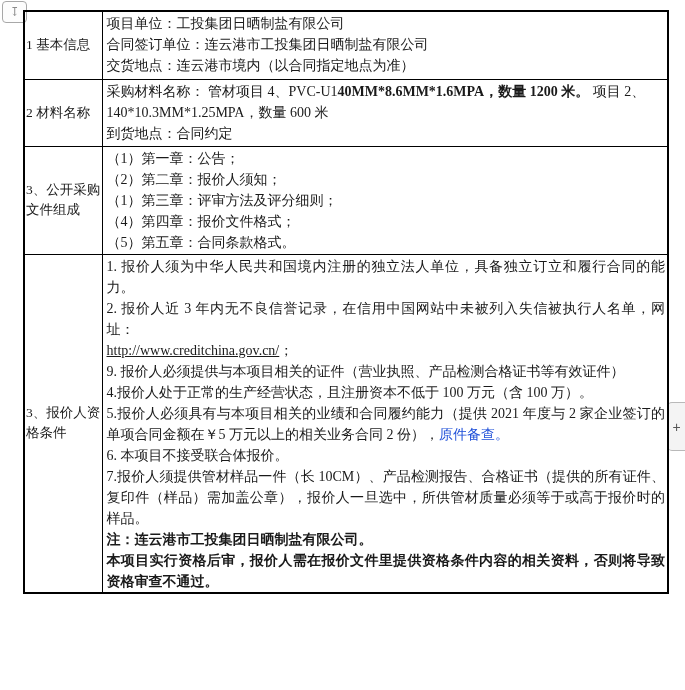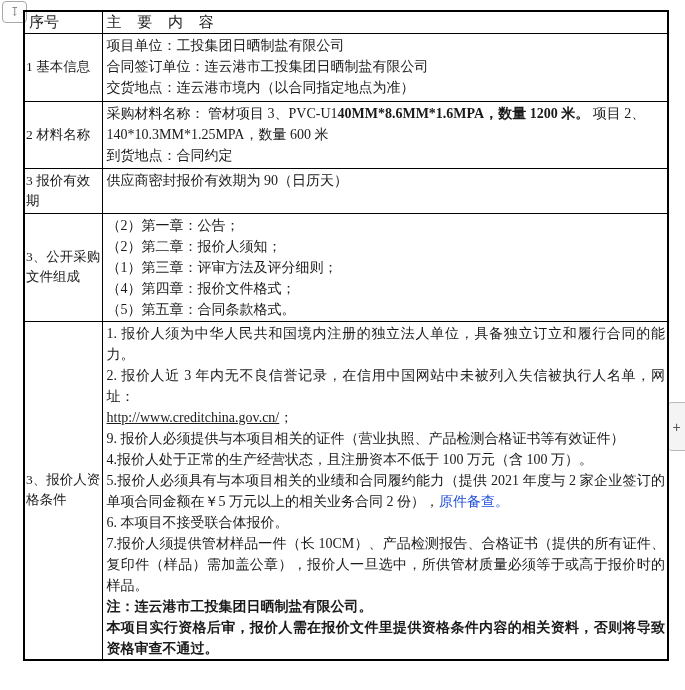--- a/index.html
+++ b/index.html
@@ -74,50 +74,40 @@
   <div class="handle">↧</div>
 
   <div class="insert-widget">+</div>
 
   <table class="doc">
     <colgroup>
         <col class="c-no">
         <col>
       </colgroup>
     <tbody>
-        <tr class="rh">
-      <th>序号</th>
-      <th class="th-content">主 要 内 容</th>
-    </tr>
     <tr class="r1">
       <td class="label">1 基本信息</td>
       <td class="content">
             <div class="line"><span>项目单位：工投集团日晒制盐有限公司</span></div>
             <div class="line"><span>合同签订单位：连云港市工投集团日晒制盐有限公司</span></div>
             <div class="line"><span>交货地点：连云港市境内（以合同指定地点为准）</span></div>
           </td>
     </tr>
     <tr class="r2">
       <td class="label">2 材料名称</td>
       <td class="content">
-            <div class="line"><span>采购材料名称： 管材项目 3、PVC-U1</span><span class="b">40MM*8.6MM*1.6MPA，数量 1200 米。</span><span> 项目 2、</span></div>
+            <div class="line"><span>采购材料名称： 管材项目 4、PVC-U1</span><span class="b">40MM*8.6MM*1.6MPA，数量 1200 米。</span><span> 项目 2、</span></div>
             <div class="line"><span>140*10.3MM*1.25MPA，数量 600 米</span></div>
             <div class="line"><span>到货地点：合同约定</span></div>
-          </td>
-    </tr>
-    <tr class="r3">
-      <td class="label">3 报价有效期</td>
-      <td class="content">
-            <div class="line"><span>供应商密封报价有效期为 90（日历天）</span></div>
           </td>
     </tr>
     <tr class="r5">
       <td class="label">3、公开采购文件组成</td>
       <td class="content">
-            <div class="line"><span>（2）第一章：公告；</span></div>
+            <div class="line"><span>（1）第一章：公告；</span></div>
             <div class="line"><span>（2）第二章：报价人须知；</span></div>
             <div class="line"><span>（1）第三章：评审方法及评分细则；</span></div>
             <div class="line"><span>（4）第四章：报价文件格式；</span></div>
             <div class="line"><span>（5）第五章：合同条款格式。</span></div>
           </td>
     </tr>
     <tr class="r6">
       <td class="label">3、报价人资格条件</td>
       <td class="content">
             <div class="line"><span>1. 报价人须为中华人民共和国境内注册的独立法人单位，具备独立订立和履行合同的能力。</span></div>

